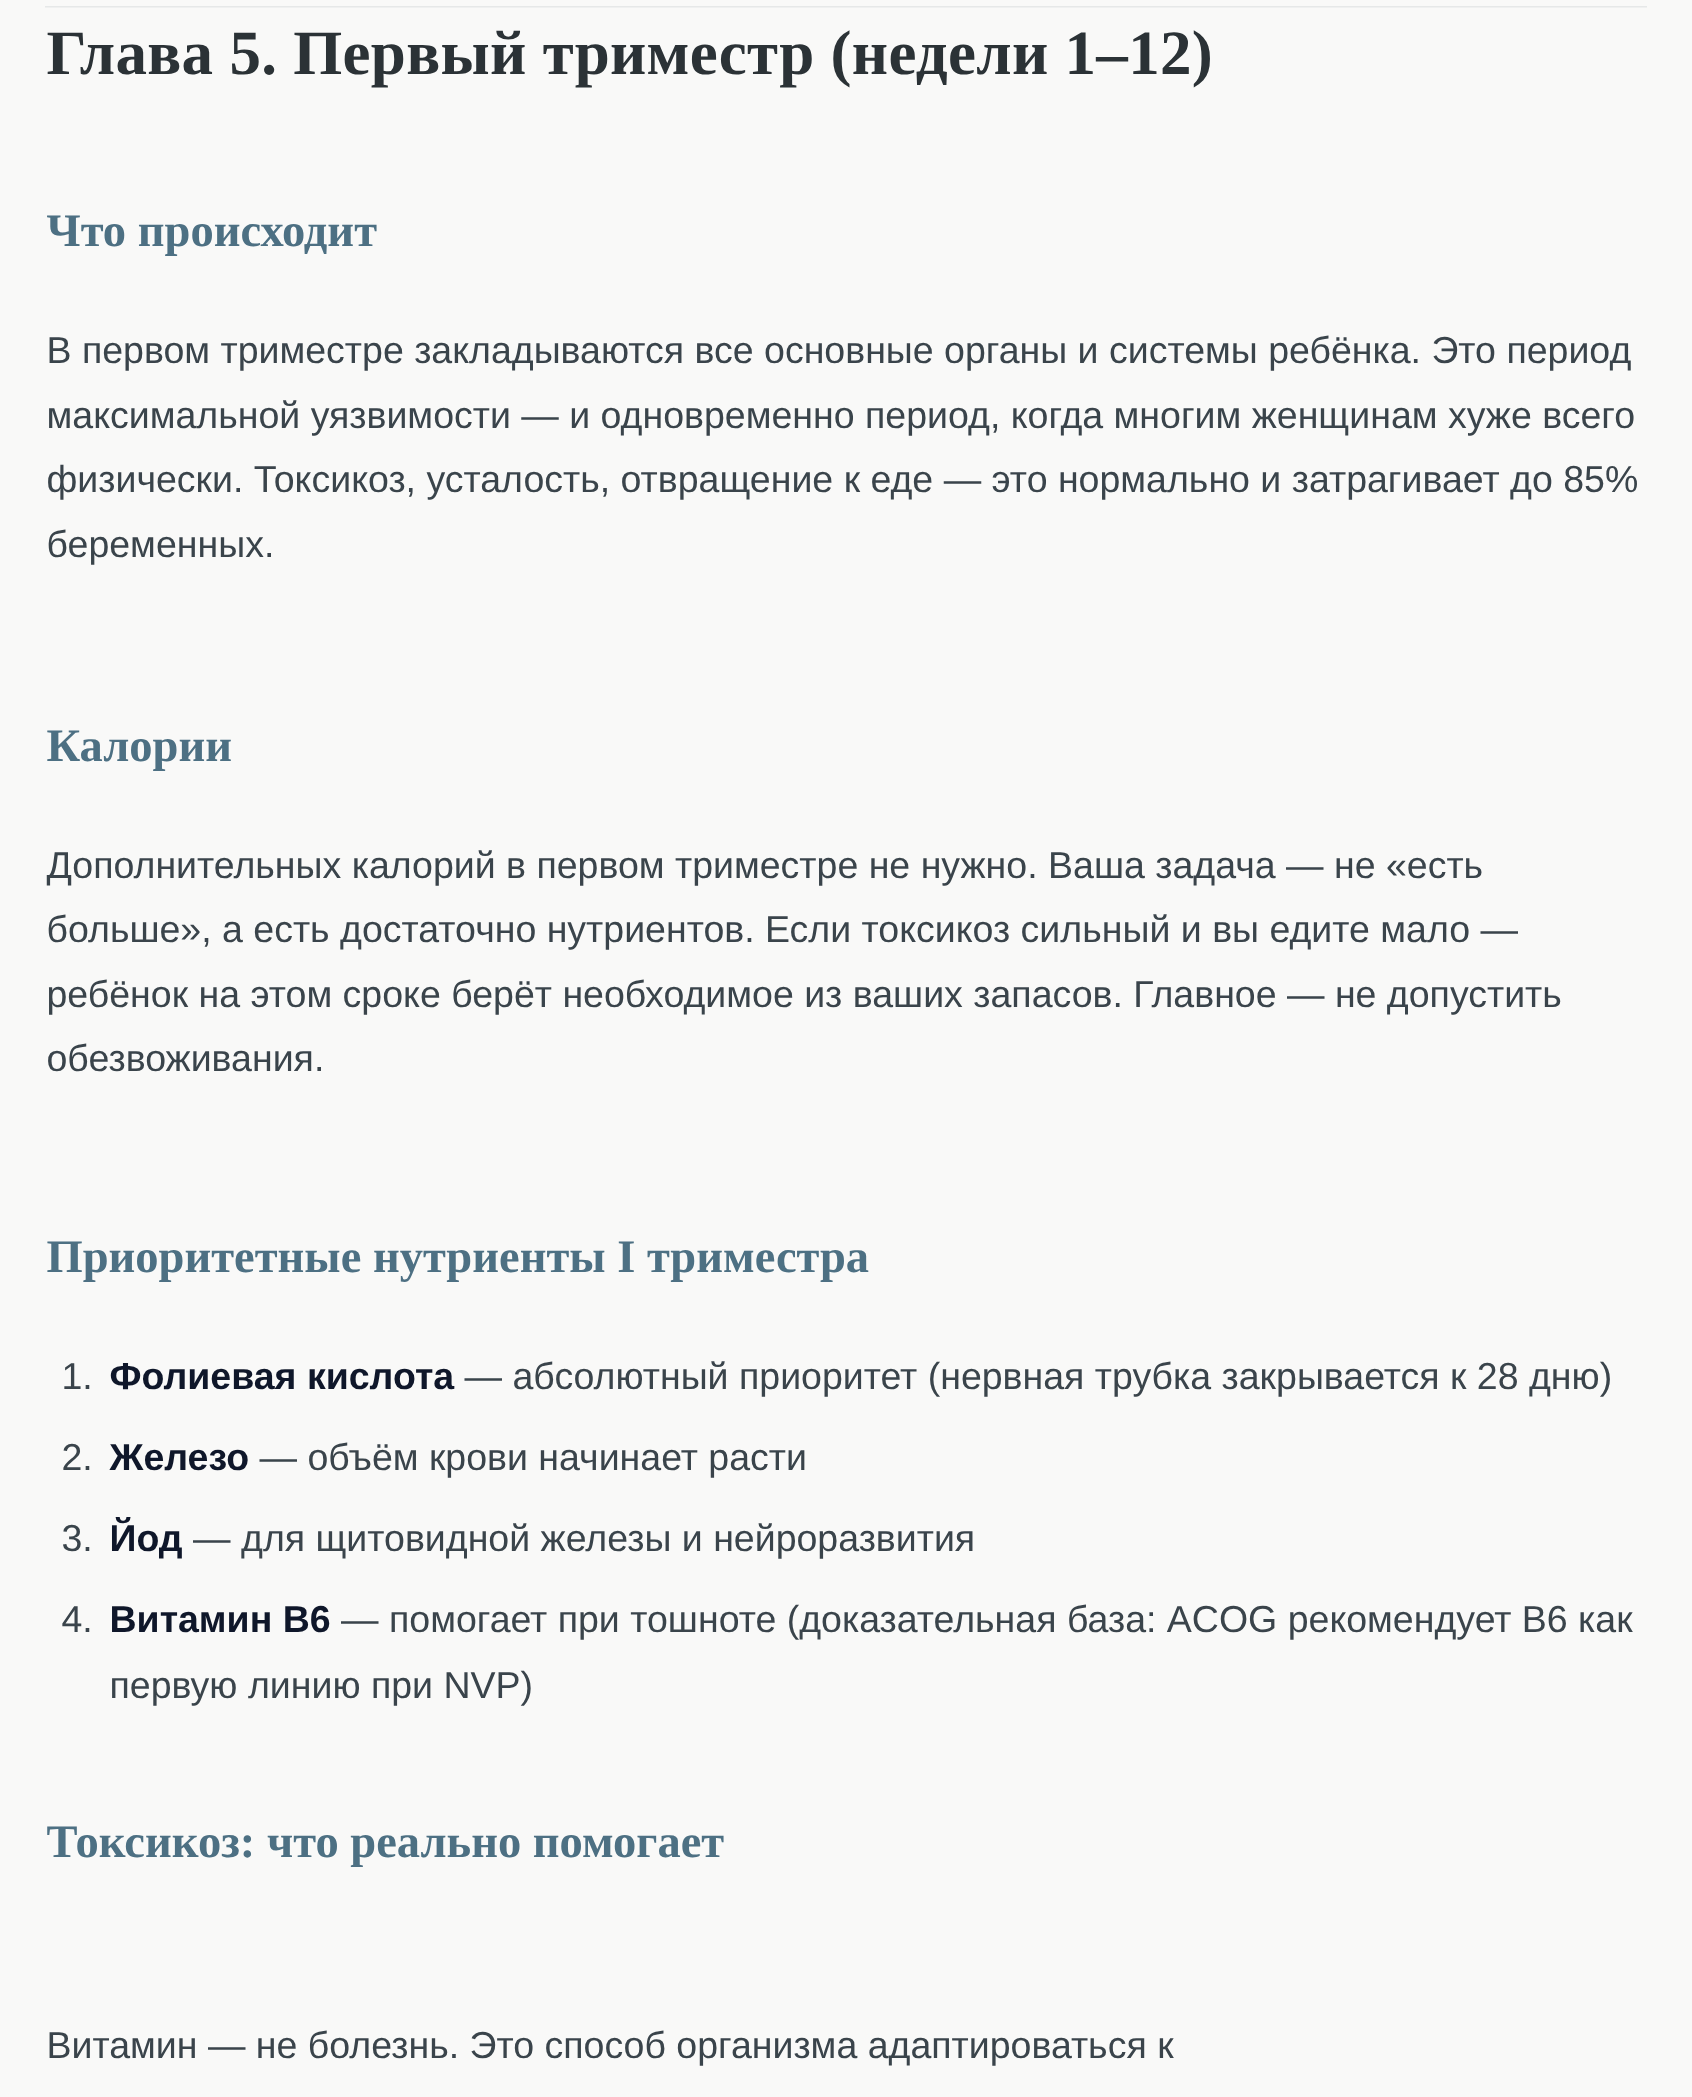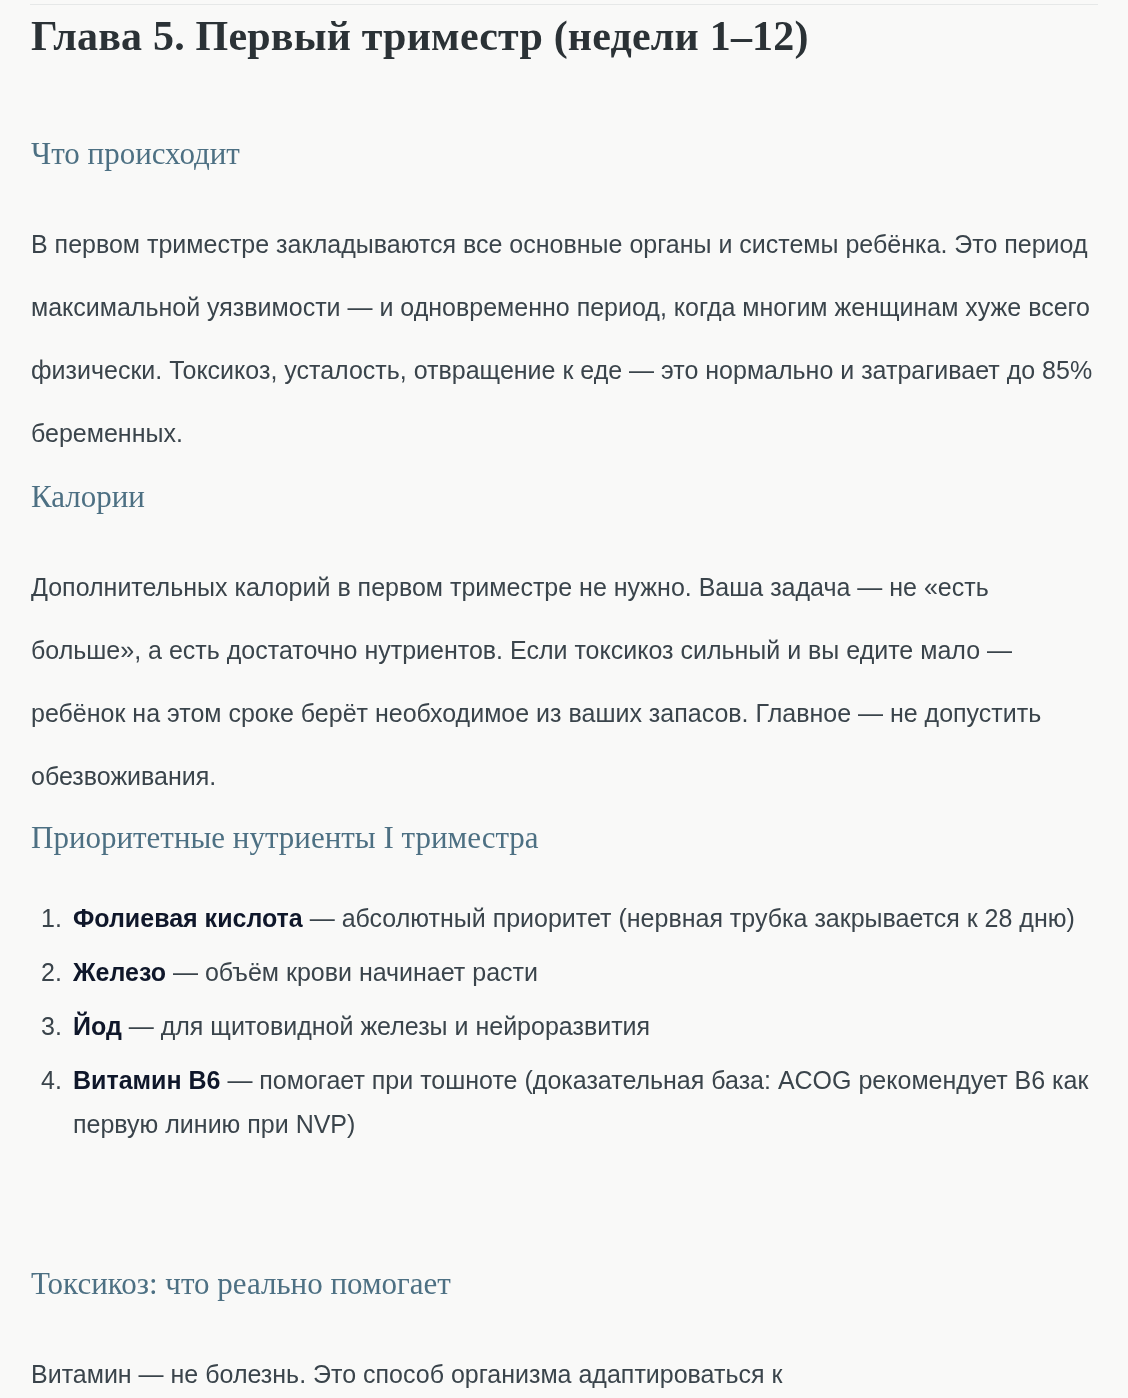--- a/index.html
+++ b/index.html
@@ -36,35 +36,35 @@
       color: #2b3236;
       margin: 0;
       position: absolute;
       top: 12px;
       left: 0;
       letter-spacing: 0.2px;
       white-space: nowrap;
     }
     h2 {
       font-family: "Liberation Serif", serif;
-      font-weight: normal;
+      font-weight: bold;
       font-size: 31px;
       color: #4d7083;
       margin: 0;
       position: absolute;
       left: 0;
       white-space: nowrap;
     }
     p {
       margin: 0;
       position: absolute;
       left: 0;
       width: 1070px;
       font-size: 25px;
-      line-height: 63px;
+      line-height: 43px;
       color: #3a444b;
     }
     ol {
       margin: 0;
       padding: 0;
       list-style: none;
       position: absolute;
       left: 10px;
       width: 1070px;
     }
@@ -109,15 +109,15 @@
       <span class="num">2.</span><b>Железо</b><span> — объём крови начинает расти</span>
     </li>
     <li>
       <span class="num">3.</span><b>Йод</b><span> — для щитовидной железы и нейроразвития</span>
     </li>
     <li>
       <span class="num">4.</span><b>Витамин B6</b><span> — помогает при тошноте (доказательная база: ACOG рекомендует B6 как первую линию при NVP)</span>
     </li>
   </ol>
 
-  <h2 style="top:1266px">Токсикоз: что реально помогает</h2>
+  <h2 style="top:1210px">Токсикоз: что реально помогает</h2>
   <p style="top:1343px">Витамин — не болезнь. Это способ организма адаптироваться к</p>
 </main>
 
 </body></html>

